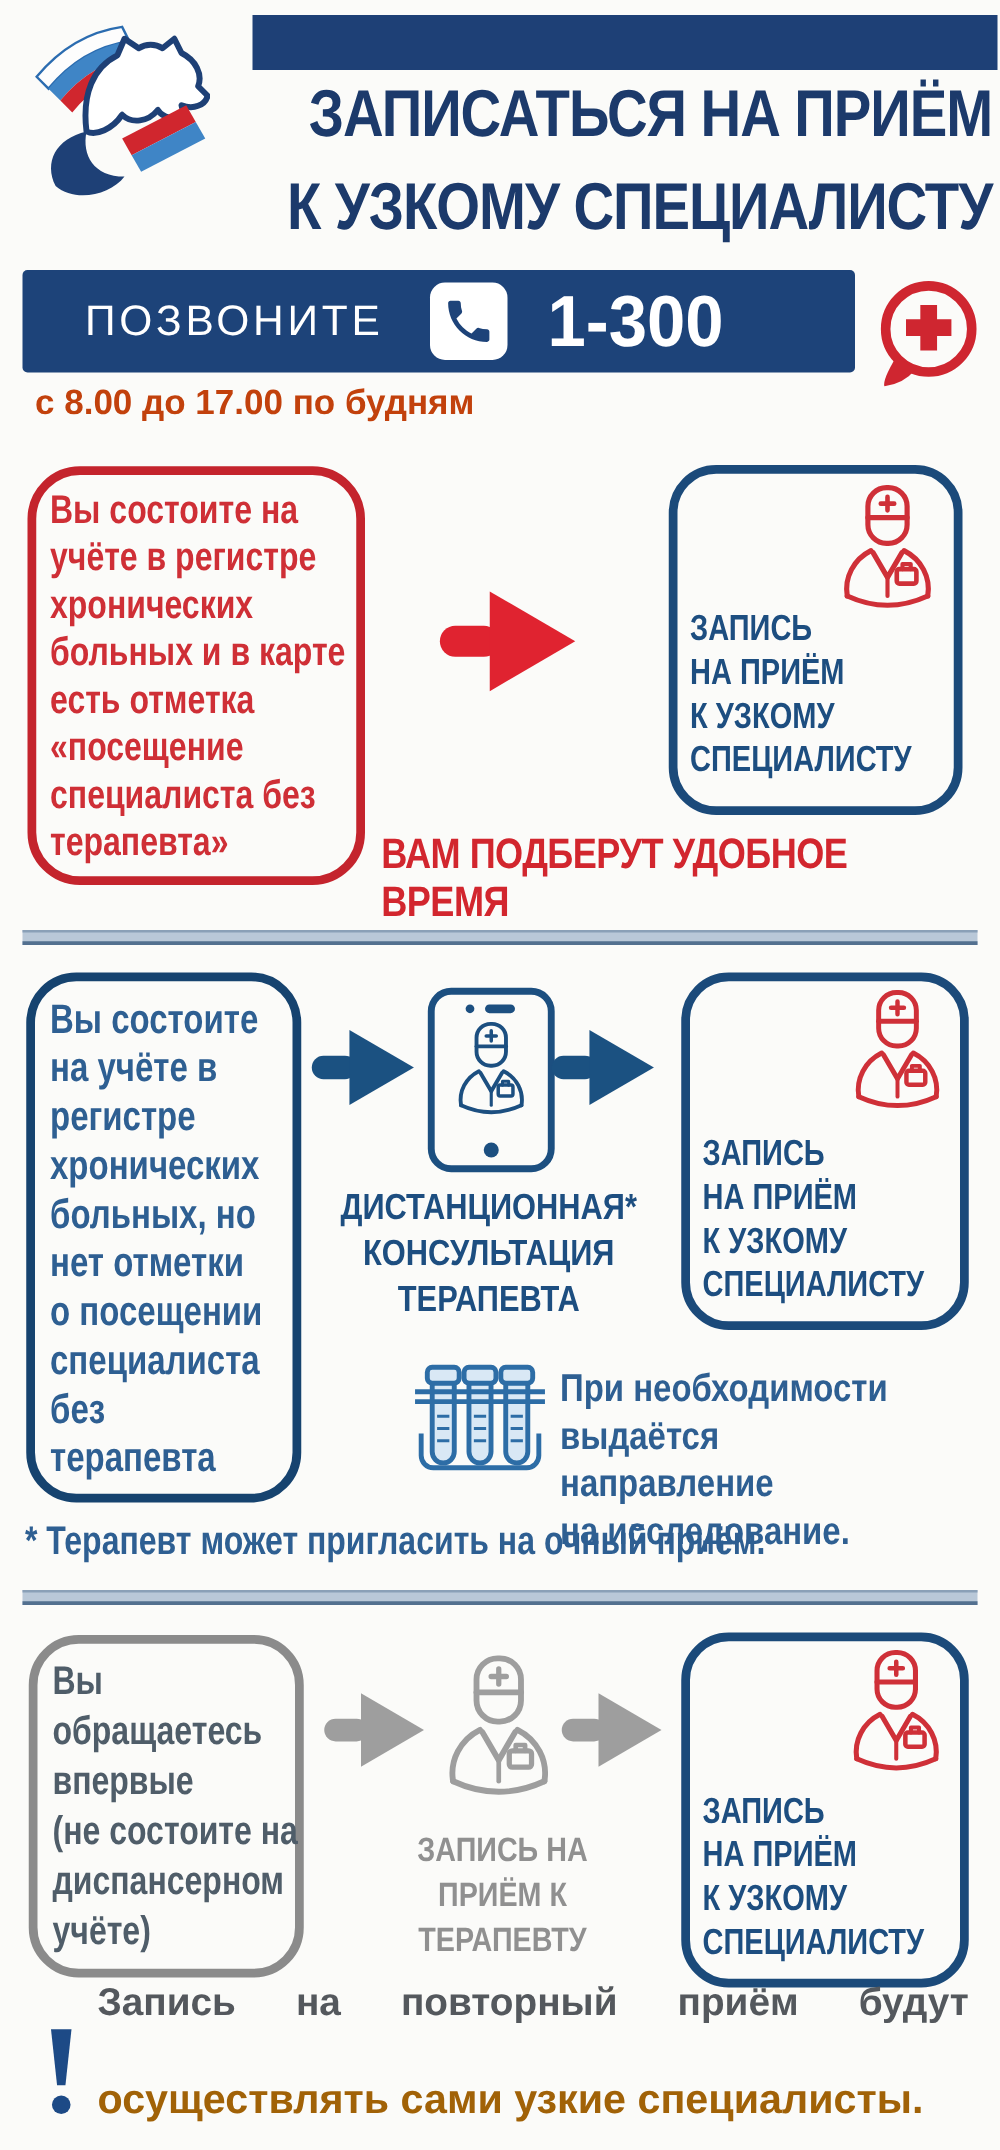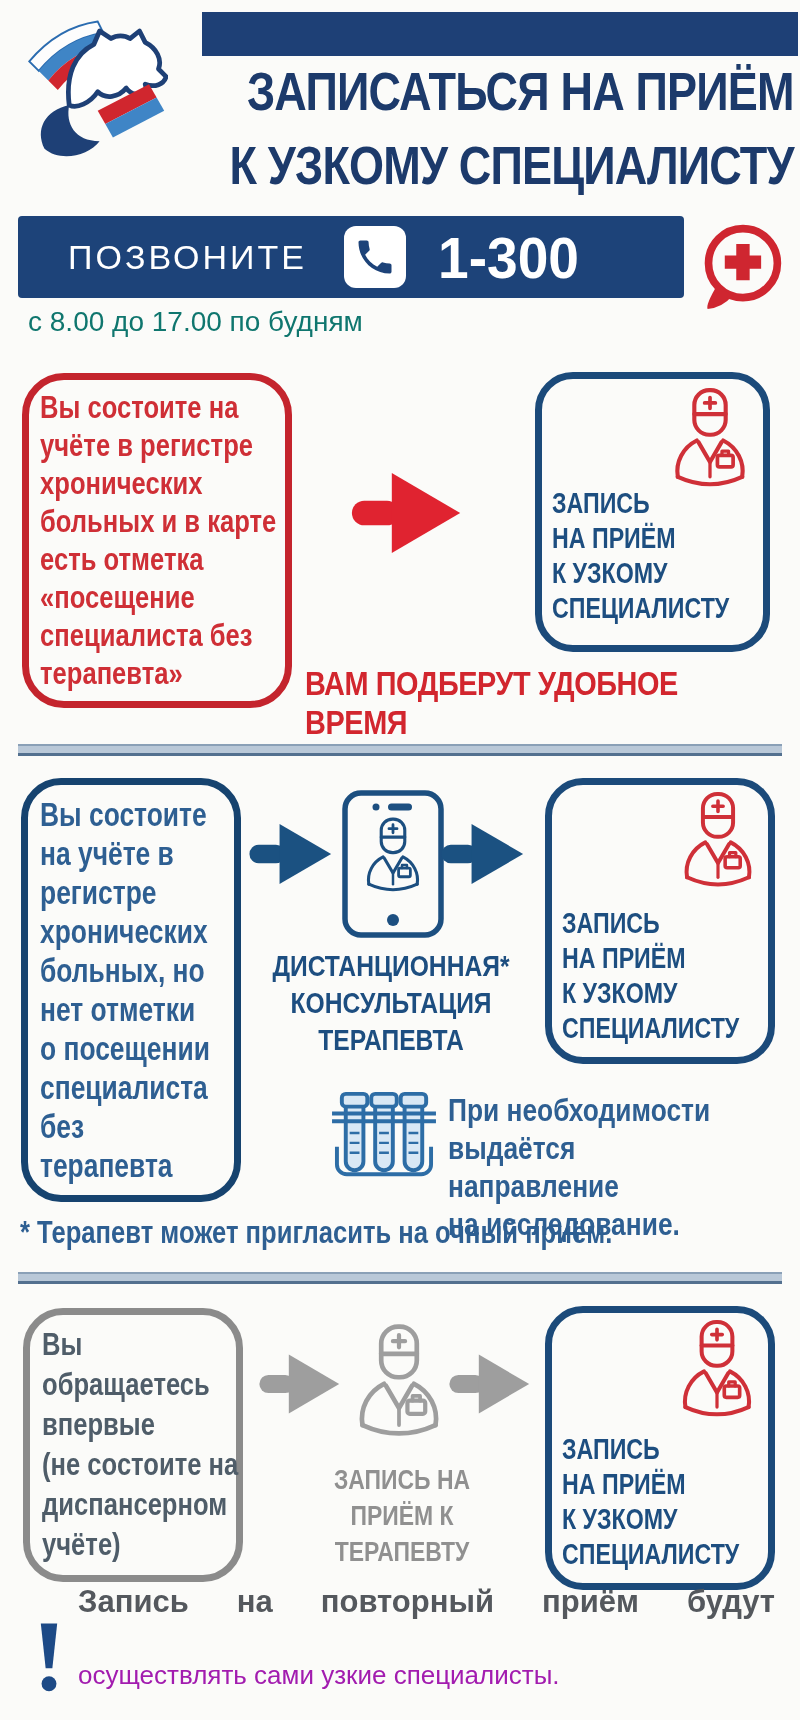--- a/index.html
+++ b/index.html
@@ -26,21 +26,21 @@
   
   #call-banner{left:18px;top:216px;width:666px;height:82px;background:#1d4379;border-radius:4px;}
   #call-label{left:48px;top:216px;height:82px;display:flex;align-items:center;
               color:#fff;font-size:34px;font-weight:400;letter-spacing:3px;margin-left:20px;}
   #phone-square{left:344px;top:226px;width:62px;height:62px;background:#fff;border-radius:12px;
                 display:flex;align-items:center;justify-content:center;}
   #phone-square svg{width:44px;height:44px;color:#1d4379;}
   #phone-number{left:438px;top:216px;height:82px;display:flex;align-items:center;
                 color:#fff;font-size:58px;font-weight:800;transform:scaleX(0.95);transform-origin:left center;}
   #cross-bubble{left:698px;top:222px;width:88px;height:88px;color:#cf2630;}
-  #hours{left:28px;top:306px;font-size:28px;font-weight:400;color:#0f766e;}
+  #hours{left:28px;top:306px;font-size:28px;font-weight:700;color:#c2410c;}
 
   
   .rbox{box-sizing:border-box;border-style:solid;border-width:7px;background:transparent;}
   #box1{left:22px;top:373px;width:270px;height:335px;border-color:#c4242d;border-radius:42px;}
   #box1-text{left:40px;top:388px;font-size:32px;font-weight:700;color:#cf2f36;line-height:38px;}
   #arrow1{left:350px;top:466px;width:114px;height:94px;color:#e02330;}
   #box-blue-1{left:535px;top:372px;width:235px;height:280px;border-color:#1b4a7a;border-radius:38px;}
   #doc1{left:668px;top:386px;width:84px;height:104px;color:#cf3038;}
   #box1-result{left:552px;top:486px;font-size:29px;font-weight:800;line-height:35px;color:#1d4e80;}
   #caption1{left:305px;top:664px;font-size:34px;font-weight:800;color:#d2262e;letter-spacing:-0.5px;}
@@ -70,21 +70,21 @@
   #step3-label{left:312px;top:1462px;width:180px;text-align:center;font-size:27px;font-weight:800;
                color:#909090;line-height:36px;}
   #arrow3b{left:448px;top:1350px;width:84px;height:68px;color:#9e9e9e;}
   #box5{left:545px;top:1306px;width:230px;height:284px;border-color:#1b4a7a;border-radius:38px;}
   #doc5{left:676px;top:1318px;width:82px;height:102px;color:#cf3038;}
   #box5-result{left:562px;top:1432px;font-size:29px;font-weight:800;line-height:35px;color:#1d4e80;}
 
   #excl{left:36px;top:1622px;width:26px;height:70px;color:#1d4a86;}
   #note-line1{left:78px;top:1584px;width:697px;font-size:31px;font-weight:600;color:#54585d;
               text-align:justify;text-align-last:justify;}
-  #note-line2{left:78px;top:1660px;font-size:26px;font-weight:400;color:#a21caf;}
+  #note-line2{left:78px;top:1660px;font-size:33px;font-weight:700;color:#a16207;}
 </style>
 </head>
 <body>
 
 <svg width="0" height="0" style="position:absolute" aria-hidden="true">
   <defs>
     <g id="doctorg" fill="none" stroke-linecap="round" stroke-linejoin="round">
       <rect x="31" y="5" width="38" height="54" rx="18" stroke-width="5"></rect>
       <line x1="31" y1="34" x2="69" y2="34" stroke-width="5"></line>
       <path d="M50 14 v13 M43.5 20.5 h13" stroke-width="4.5"></path>

